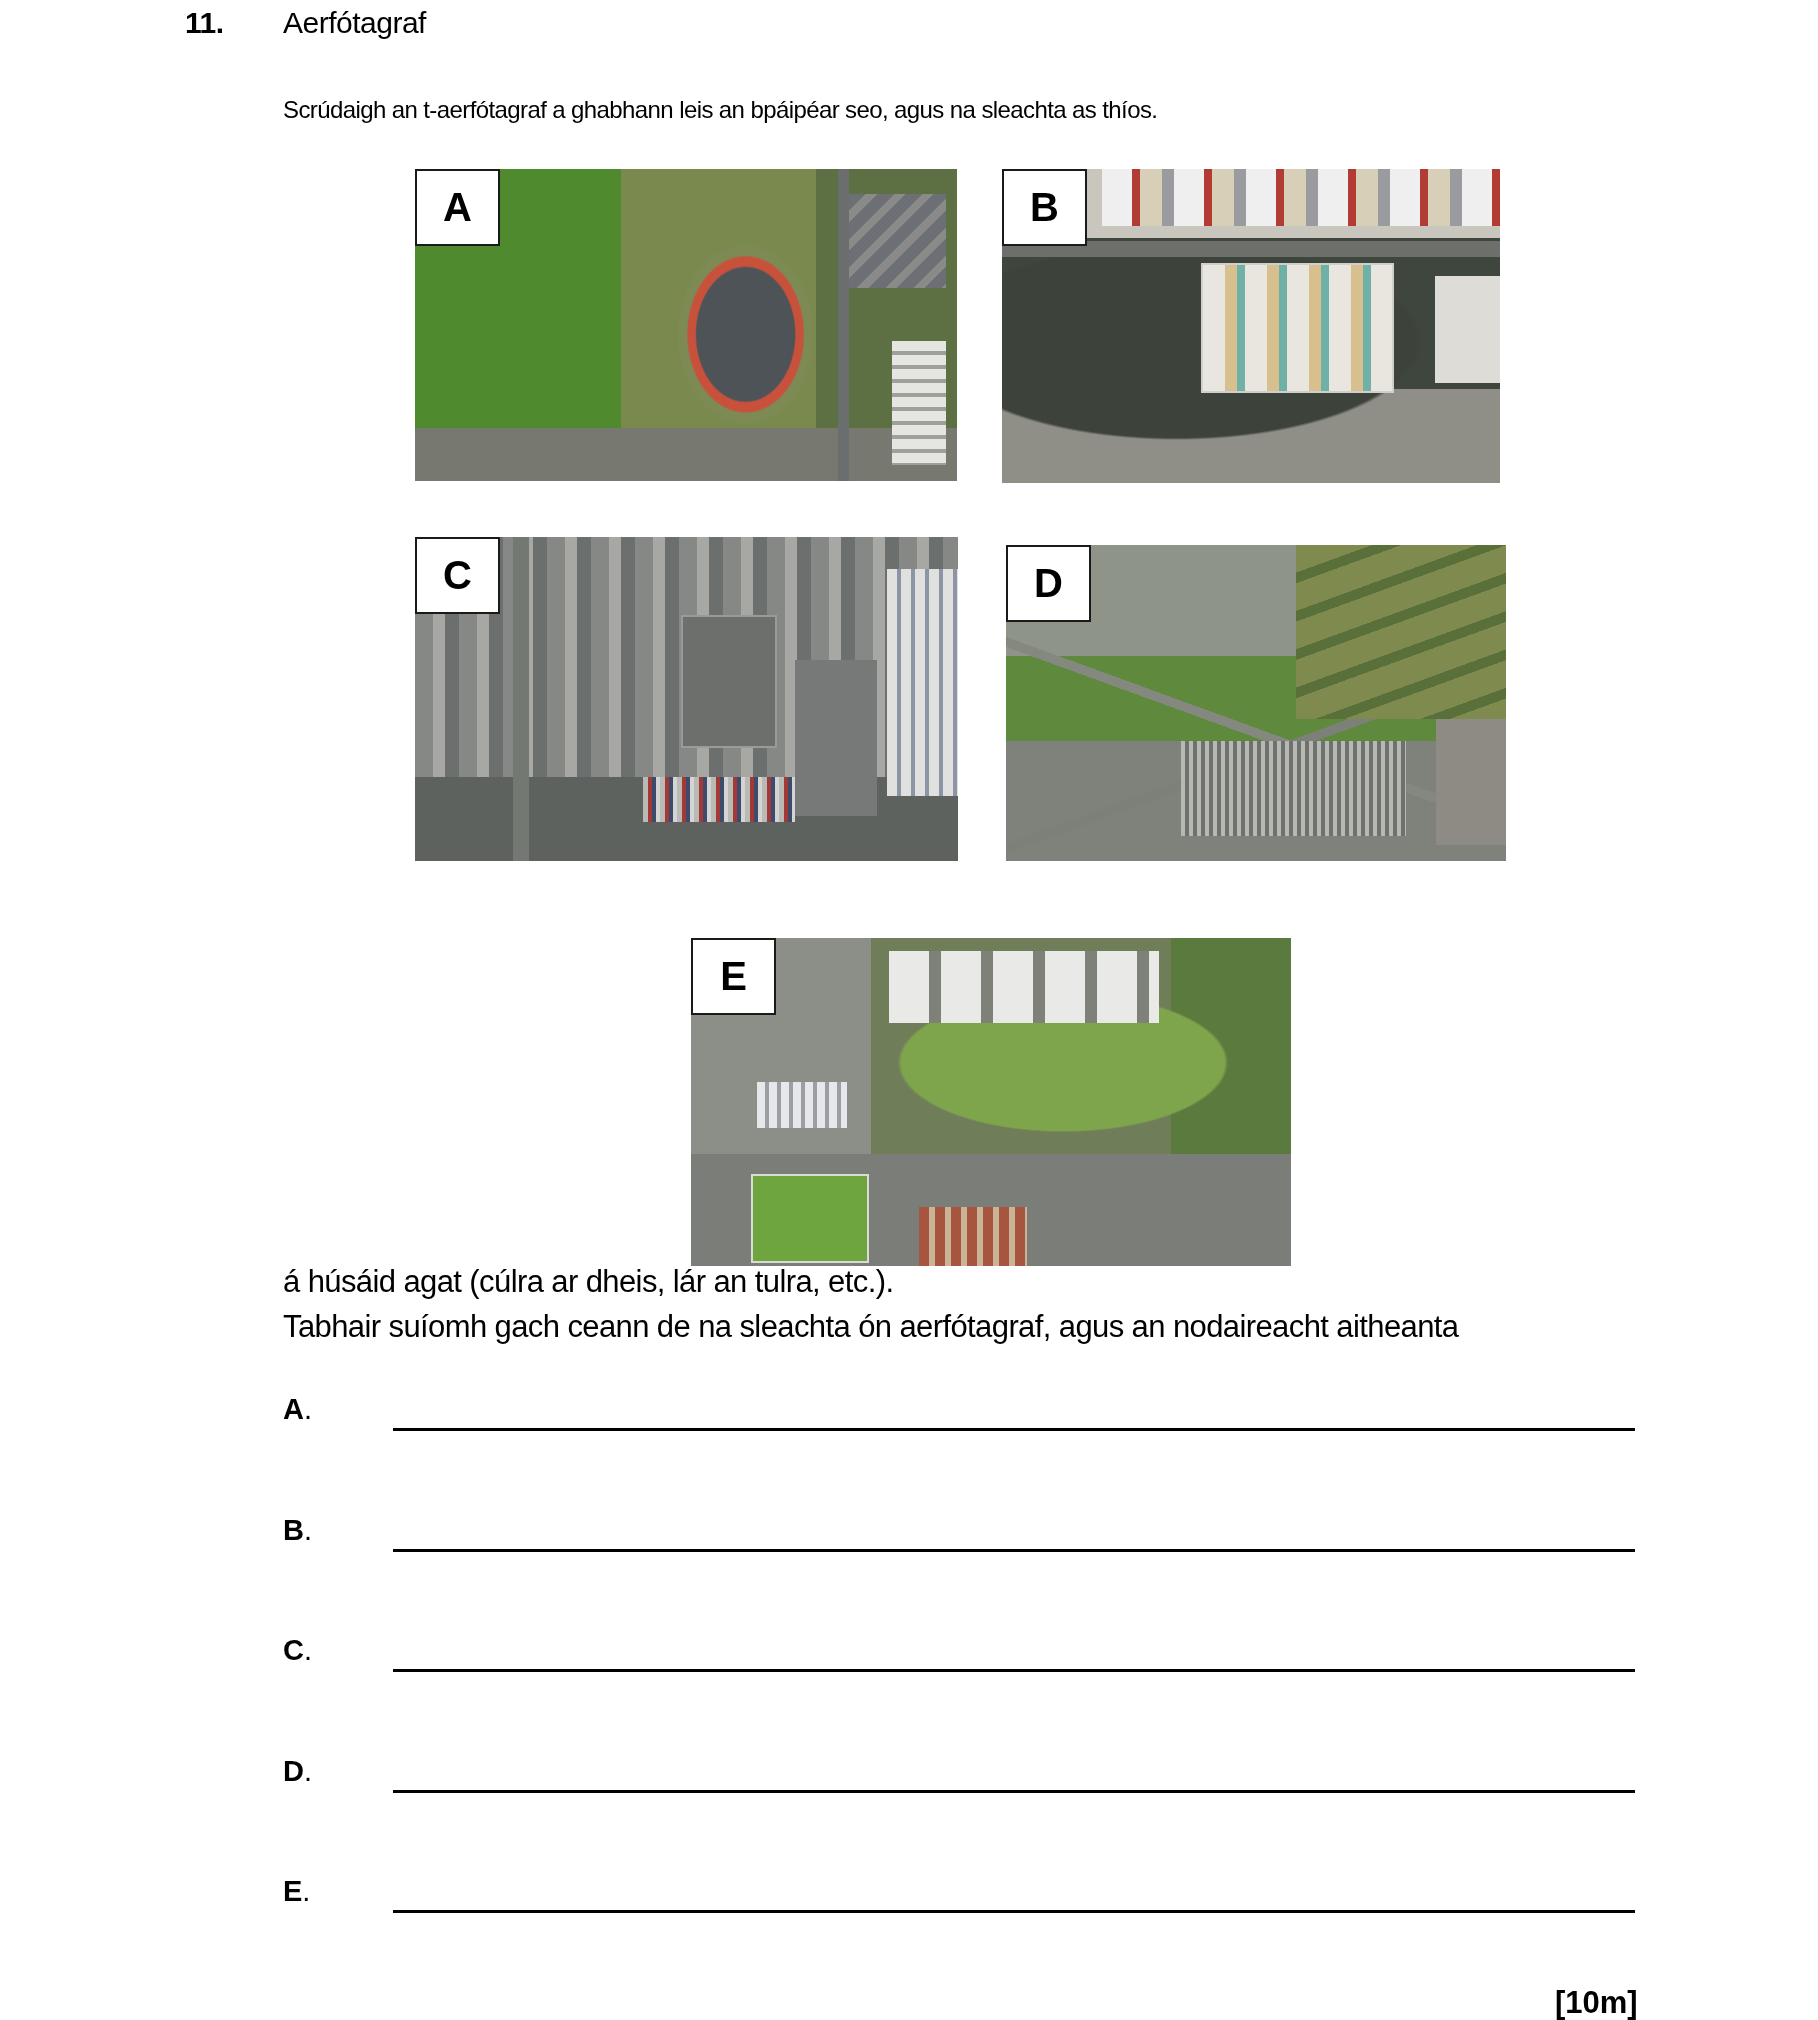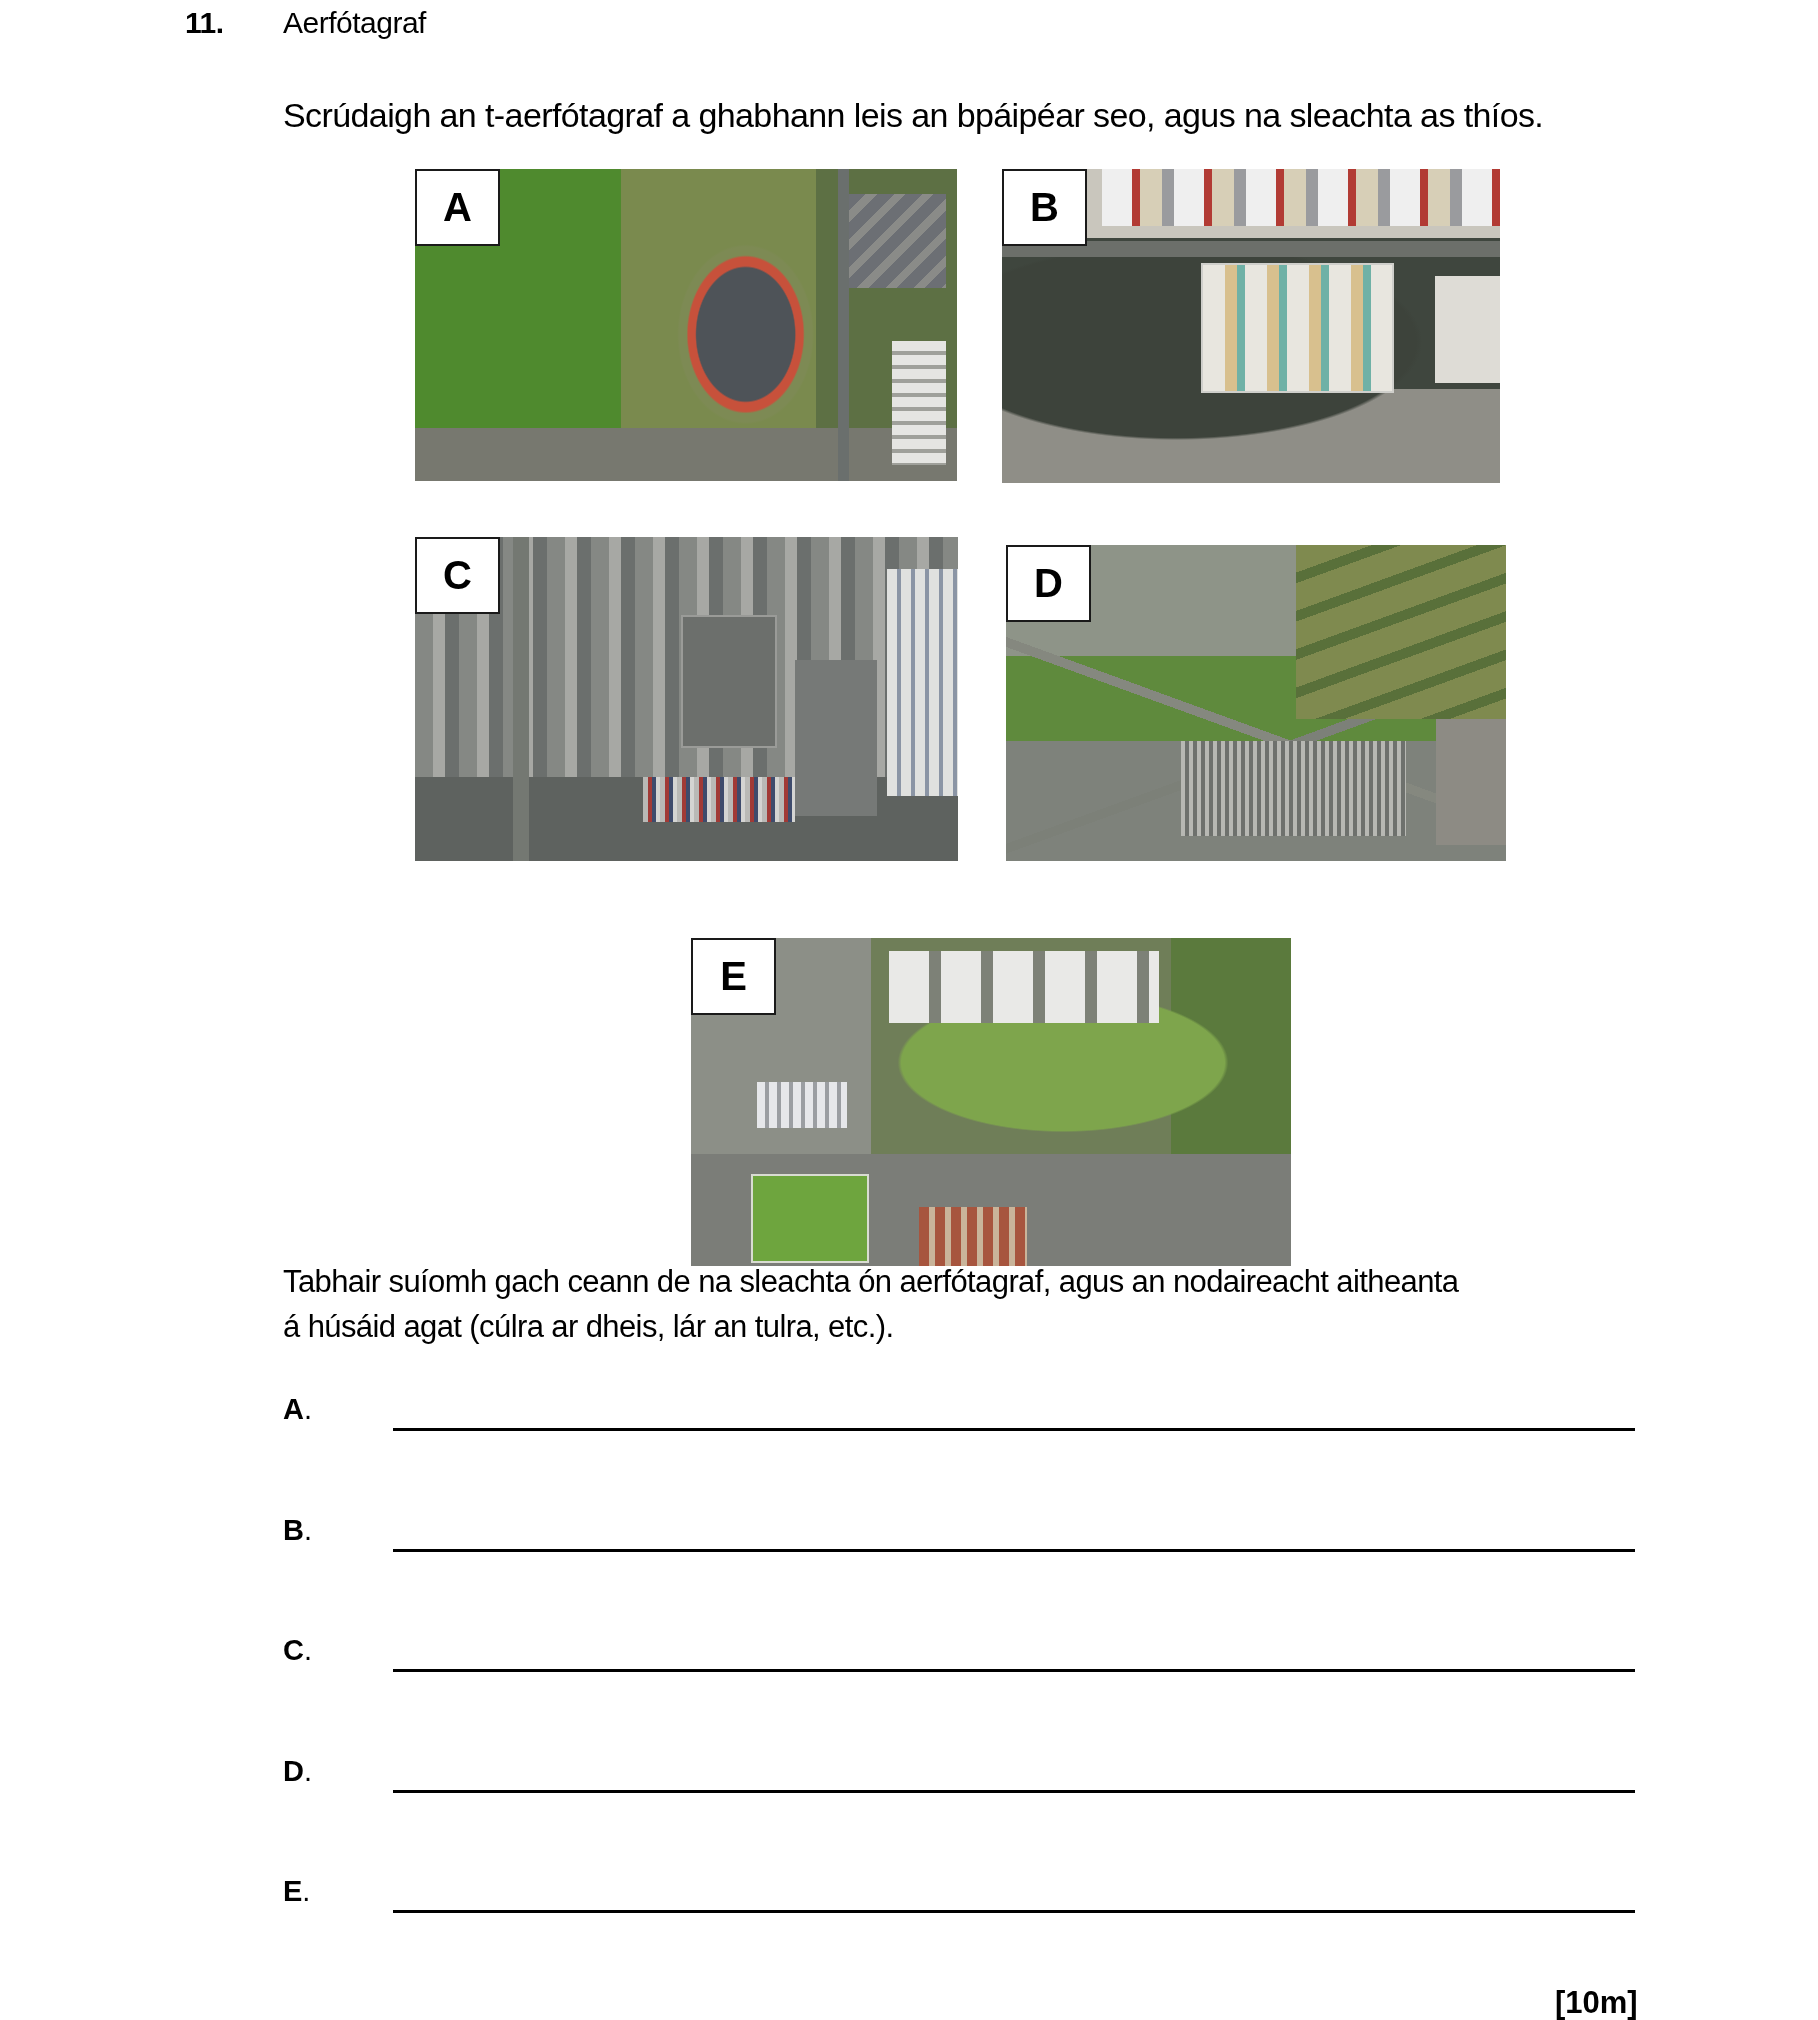--- a/index.html
+++ b/index.html
@@ -26,21 +26,21 @@
     }
     .q-title {
       left: 283px; top: 6px;
       font-size: 30px; font-weight: normal;
       letter-spacing: -0.5px;
       white-space: nowrap;
     }
     .intro {
       left: 283px; top: 96px;
       width: 1300px;
-      font-size: 34px;
+      font-size: 24px;
       letter-spacing: -0.6px;
       white-space: nowrap;
     }
     .instruction {
       left: 283px; top: 1259px;
       width: 1360px;
       font-size: 31px;
       letter-spacing: -0.6px;
       line-height: 45px;
     }
@@ -247,22 +247,22 @@
 <div class="photo" id="photo-e">
   <div class="scene"></div>
   <div class="units"></div>
   <div class="factory"></div>
   <div class="pitch"></div>
   <div class="school"></div>
   <div class="label-box">E</div>
 </div>
 
 <div class="abs instruction">
+  <span>á húsáid agat (cúlra ar dheis, lár an tulra, etc.).</span>
   <span>Tabhair suíomh gach ceann de na sleachta ón aerfótagraf, agus an nodaireacht aitheanta</span>
-  <span>á húsáid agat (cúlra ar dheis, lár an tulra, etc.).</span>
 </div>
 
 <div class="answer-label" style="top:1393px;"><span>A</span><span class="dot">.</span></div>
 <div class="answer-line" style="top:1428px;"></div>
 
 <div class="answer-label" style="top:1514px;"><span>B</span><span class="dot">.</span></div>
 <div class="answer-line" style="top:1549px;"></div>
 
 <div class="answer-label" style="top:1634px;"><span>C</span><span class="dot">.</span></div>
 <div class="answer-line" style="top:1669px;"></div>

